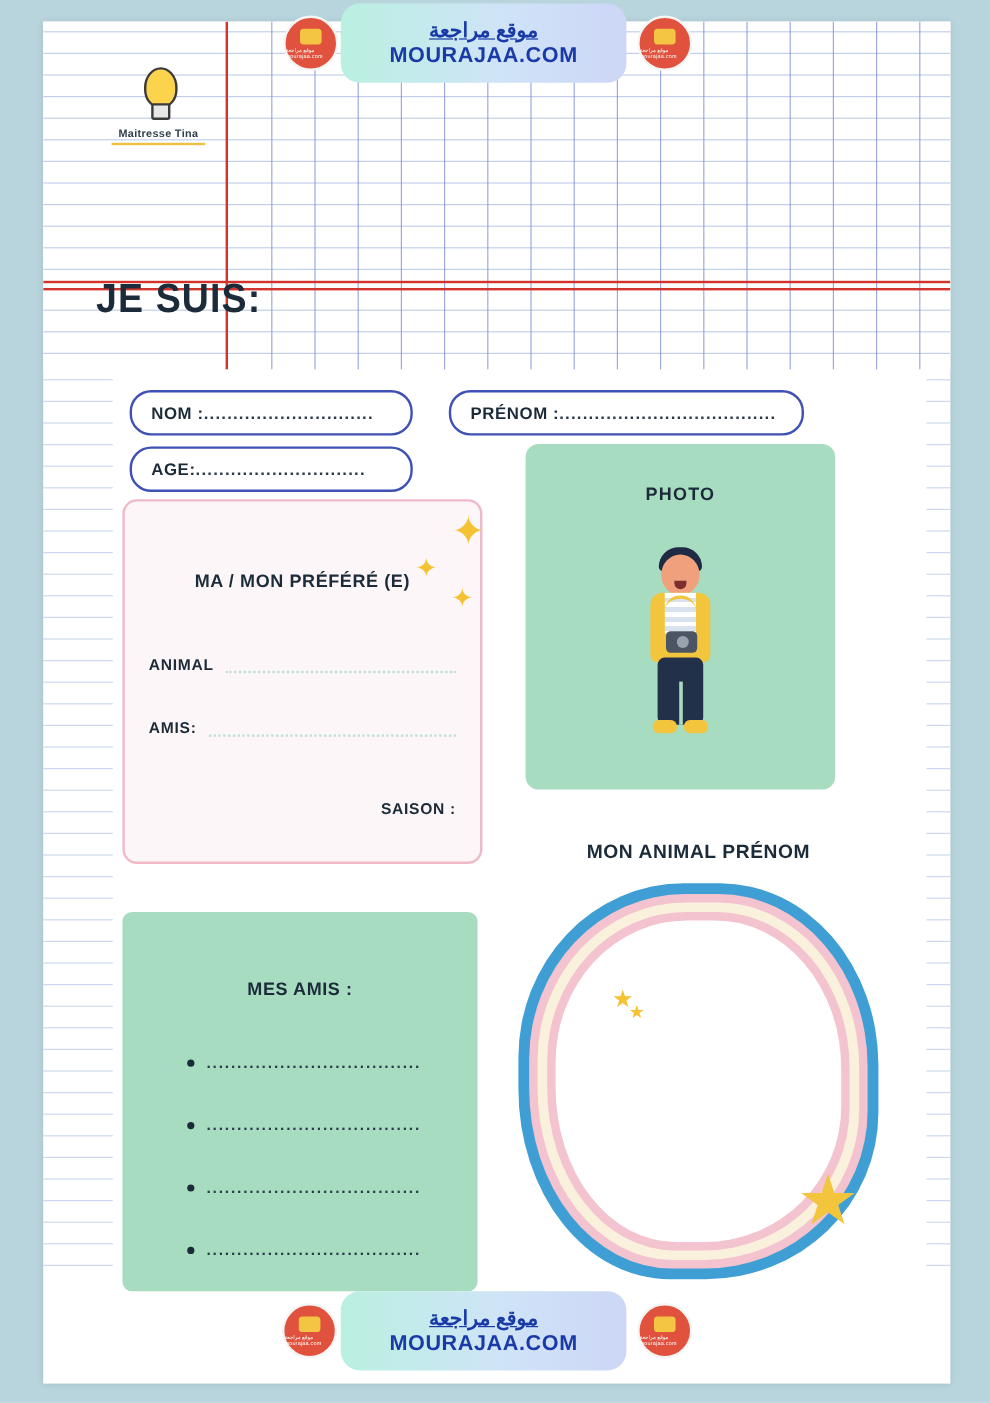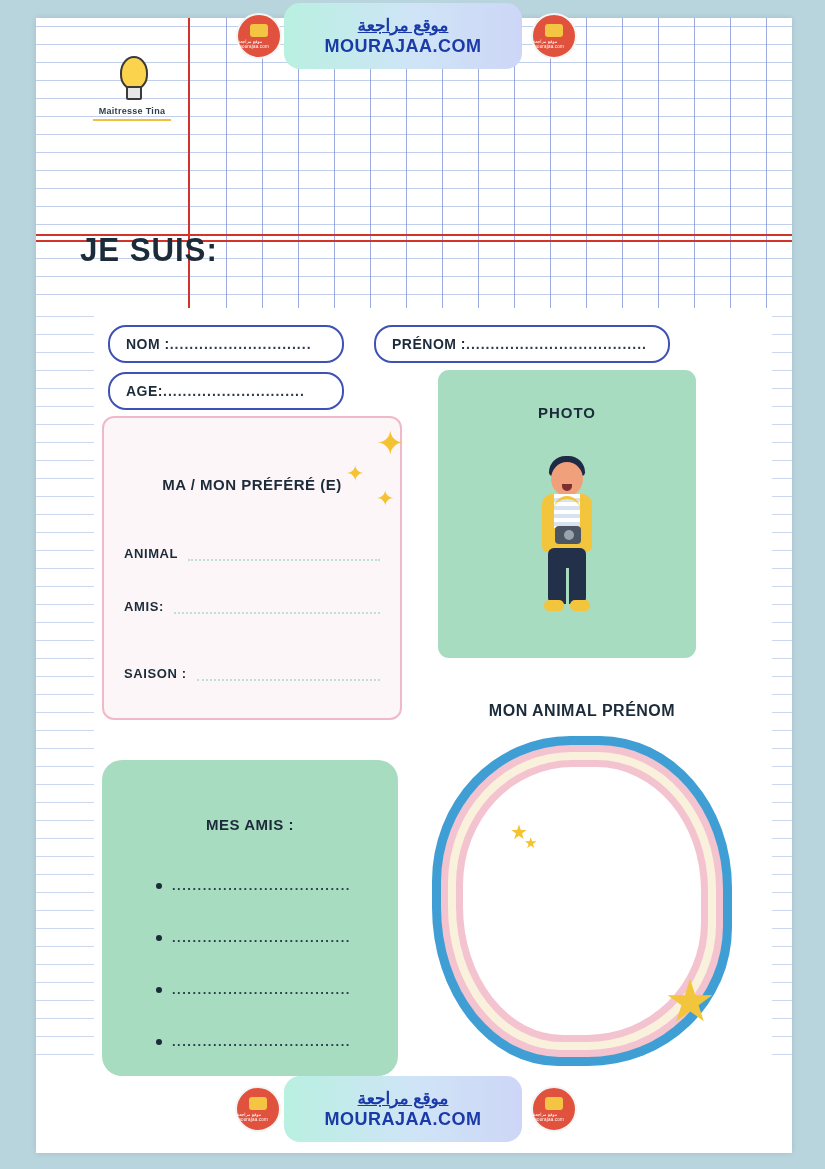--- a/index.html
+++ b/index.html
@@ -85,21 +85,21 @@
     font-size:15px;font-weight:bold;color:#1c2b3a;letter-spacing:.5px;
   }
   .prefRow{position:absolute;left:20px;width:256px;display:flex;align-items:flex-end;}
   .prefRow .lbl{font-size:13px;font-weight:bold;color:#1c2b3a;letter-spacing:.6px;white-space:nowrap;}
   .prefRow .line{
     flex:1;margin-left:10px;height:12px;
     border-bottom:2px dotted #bfe0da;
   }
   #pr-couleur{top:128px;}
   #pr-plat{top:181px;}
-  #pr-saison{top:248px;}
+  #pr-saison{top:248px;flex-direction:column;}
 
   .star{position:absolute;color:#f5c231;line-height:1;}
   .star.s1{left:340px;top:408px;font-size:34px;}
   .star.s2{left:310px;top:445px;font-size:22px;}
   .star.s3{left:340px;top:470px;font-size:22px;}
 
   
   .photoCard{
     position:absolute;left:402px;top:352px;width:258px;height:288px;
     background:#a8dcc0;border-radius:11px;
@@ -140,21 +140,21 @@
   .starSmall.a{left:78px;top:84px;font-size:20px;}
   .starSmall.b{left:92px;top:98px;font-size:15px;}
   .bigStar{
     position:absolute;left:232px;top:236px;width:56px;height:54px;
     color:#f2c53d;font-size:58px;line-height:1;
   }
 
   
   .friendsCard{
     position:absolute;left:66px;top:742px;width:296px;height:316px;
-    background:#a8dcc0;border-radius:20px;
+    background:#a8dcc0;border-radius:8px;
   }
   .friendsCard .fr-title{
     position:absolute;left:0;right:0;top:56px;text-align:center;
     font-size:15px;font-weight:bold;color:#1c2b3a;letter-spacing:.5px;
   }
   .friendsList{position:absolute;left:70px;top:118px;width:220px;margin:0;padding:0;list-style:none;}
   .friendsList li{
     position:relative;height:52px;font-size:13px;color:#2a3b4c;letter-spacing:1.5px;font-weight:bold;
   }
   .friendsList li:before{

